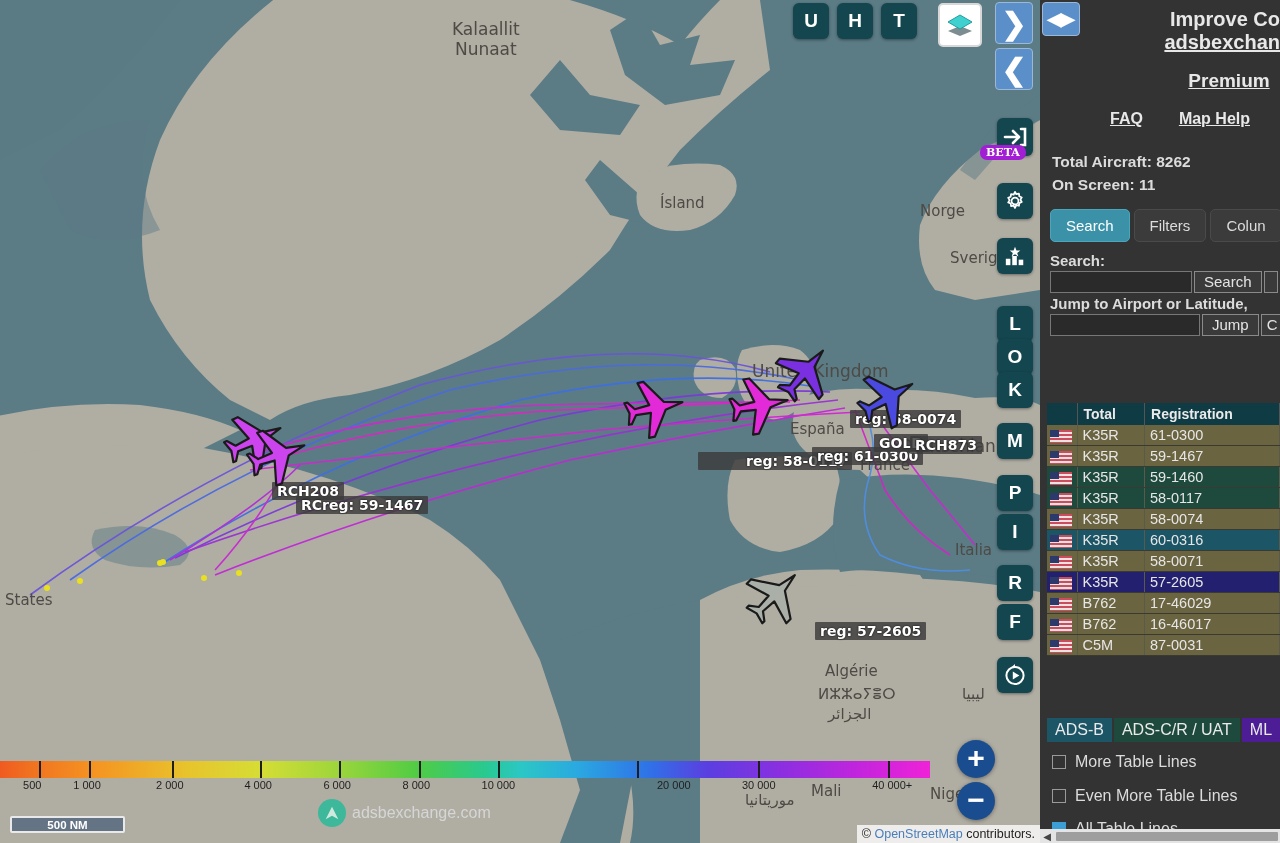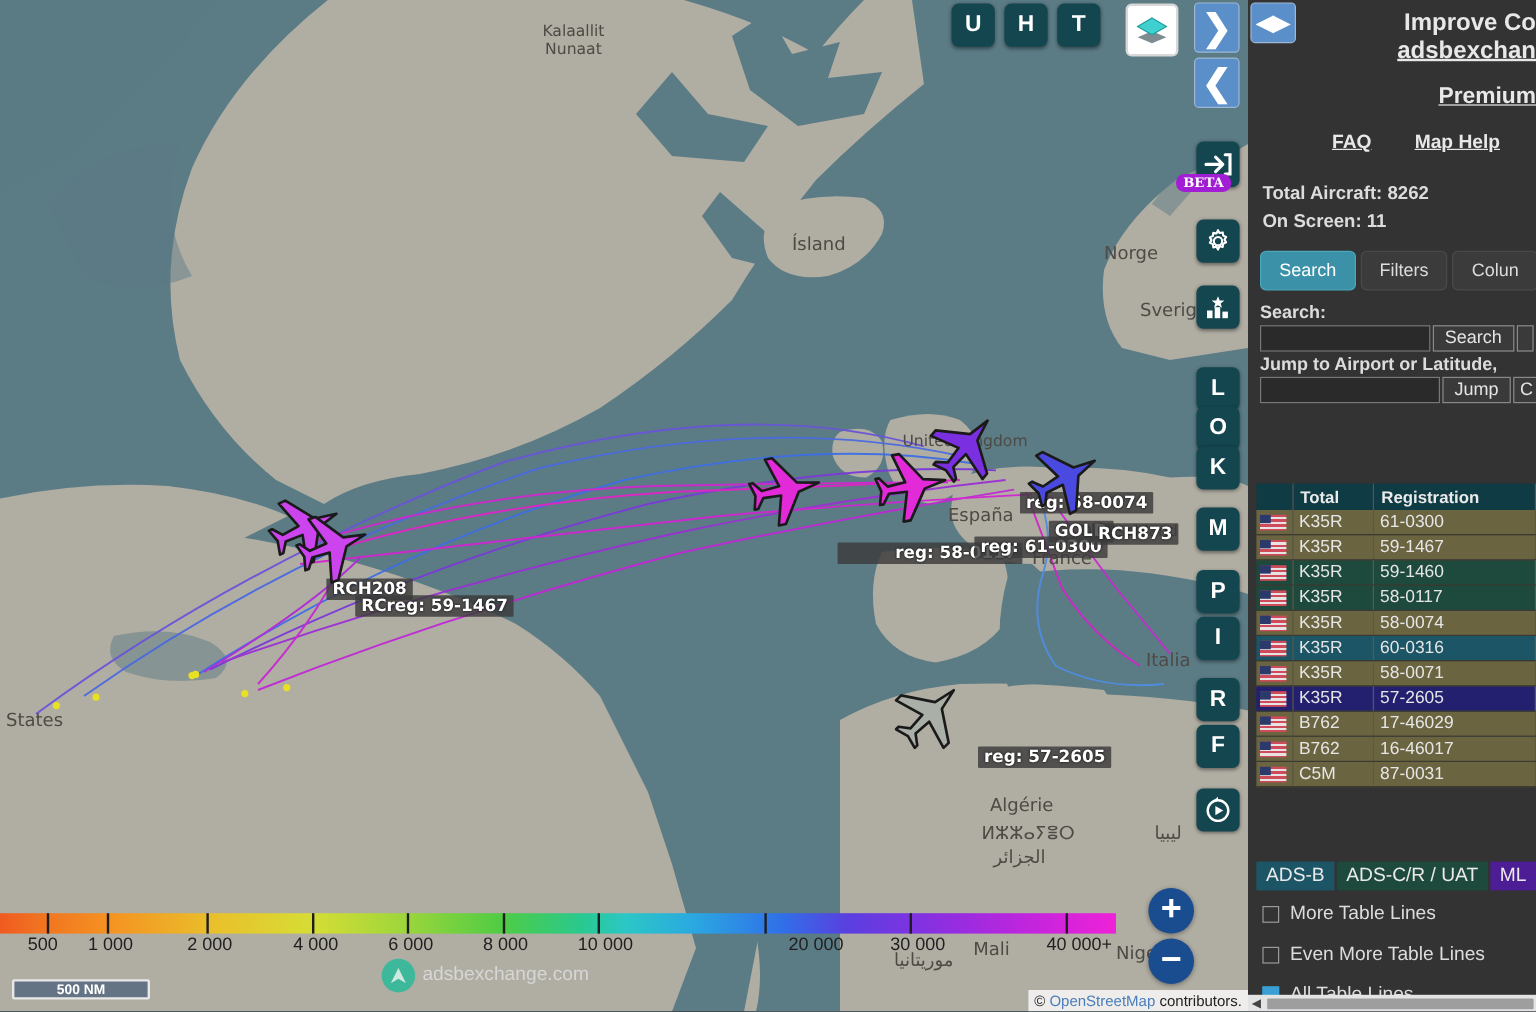--- a/index.html
+++ b/index.html
@@ -23,21 +23,21 @@
   .map-label {
     position: absolute;
     color: #4e4a45;
     font-family: "DejaVu Sans", sans-serif;
     font-size: 15px;
     text-align: center;
     white-space: pre-line;
     line-height: 1.15;
     pointer-events: none;
   }
-  .map-label.small { font-size: 13px; }
+  .map-label.small { font-size: 17px; }
 
   
   .map-btn {
     position: absolute;
     background: #14464f;
     color: #ffffff;
     border-radius: 6px;
     display: flex; align-items: center; justify-content: center;
     font-weight: bold;
     box-shadow: 0 1px 3px rgba(0,0,0,.4);
@@ -86,21 +86,21 @@
     width: 930px; height: 17px;
     background: linear-gradient(to right,
       #f05a20 0%, #f07020 3%, #f59322 10%, #e8c32c 20%,
       #d6dd35 28%, #9fd63b 36%, #4fcc44 45%, #29c98e 52%,
       #2bc7c5 56%, #2aa9e0 62%, #3070e8 70%, #5a3fe0 76%,
       #8b2fe0 84%, #c025dd 92%, #ef22d8 100%);
   }
   .scale-tick { position: absolute; top: 0; width: 2px; height: 17px; background: #1e1e1e; }
   #scale-labels { position: absolute; left: 0; bottom: 46px; width: 960px; height: 18px; }
   .scale-lab {
-    position: absolute; color: #1f1f1f; font-size: 15px;
+    position: absolute; color: #1f1f1f; font-size: 11px;
     font-family: "Liberation Sans", sans-serif; white-space: nowrap;
   }
 
   .nm-bar {
     position: absolute; left: 10px; bottom: 10px;
     width: 115px; height: 17px;
     border: 2px solid #e9e9e9;
     background: rgba(40,70,110,.55);
     color: #fff; font-size: 11.5px; font-weight: bold;
     display: flex; align-items: center; justify-content: center;
@@ -154,21 +154,21 @@
     white-space: nowrap; text-align: right; padding-right: 0; margin-left: 120px;
   }
   .sb-title2 {
     font-size: 20px; font-weight: bold; color: #e8e8e8;
     text-decoration: underline; white-space: nowrap;
     text-align: right; margin-left: 120px;
   }
   .sb-premium {
     margin-top: 16px; font-size: 19px; font-weight: bold;
     color: #e8e8e8; text-decoration: underline;
-    white-space: nowrap; text-align: right; margin-left: 138px;
+    white-space: nowrap; margin-left: 138px;
   }
   .sb-links {
     margin-top: 18px; display: flex; gap: 36px;
     justify-content: center; padding-left: 40px;
   }
   .sb-links a {
     color: #e8e8e8; font-size: 16px; font-weight: bold;
     text-decoration: underline; white-space: nowrap;
   }
   .sb-counts { margin-top: 22px; padding-left: 12px; }

